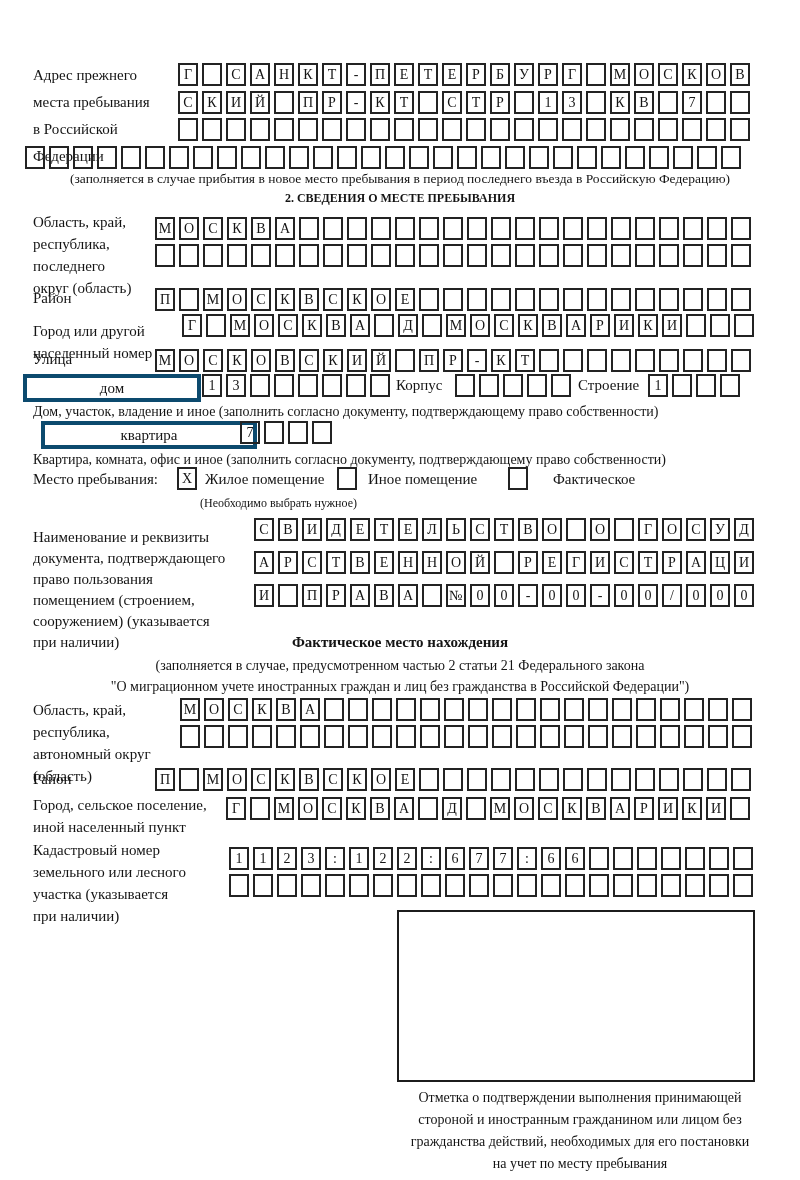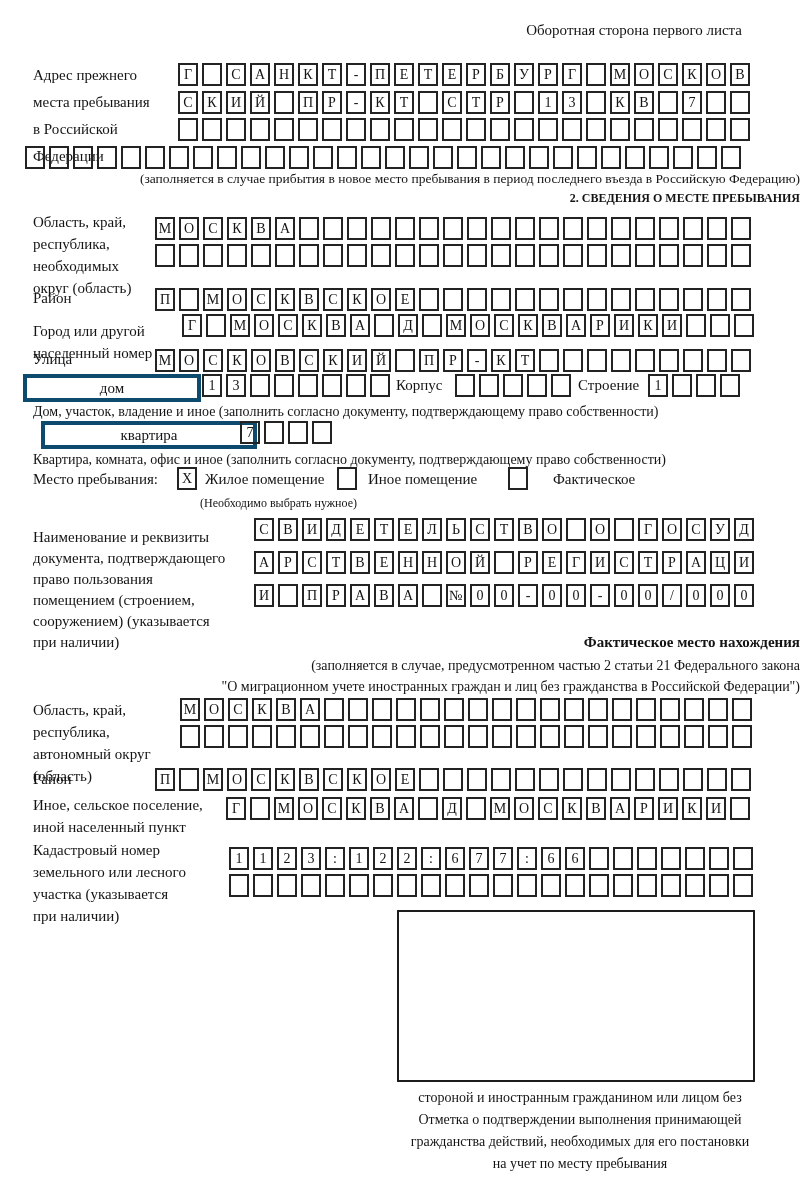--- a/index.html
+++ b/index.html
@@ -5,52 +5,51 @@
   html,body{margin:0;padding:0;background:#ffffff;}
   .page{position:relative;width:800px;height:1180px;background:#ffffff;
         font-family:"Liberation Serif", serif;color:#141414;overflow:hidden;}
   .row{position:absolute;white-space:nowrap;height:23px;}
   .cell{display:inline-block;width:16px;height:19px;border:2px solid #232323;
         margin-right:4px;vertical-align:top;text-align:center;
         font-size:14px;line-height:19px;}
   .lbl{position:absolute;font-size:15px;}
   .lbl div{height:auto;}
   .cap{position:absolute;font-size:13.5px;}
-  .center{left:0;right:0;text-align:right;}
+  .center{left:0;right:0;text-align:center;}
   .bold{font-weight:bold;}
   .wbox{position:absolute;height:20px;border:4px solid #0c4a6e;
         text-align:center;font-size:15px;line-height:20px;}
   .inline-lbl{position:absolute;font-size:15px;}
   .stampbox{position:absolute;border:2px solid #1c1c1c;background:#ffffff;}
 </style>
 </head>
 <body>
 
 <div class="page">
 
-  <div class="cap" style="top:22px;left:0;right:58px;text-align:right;font-size:15px;">Оборотная сторона первого листа</div>
 
   <div class="lbl" style="left:33px;top:62px;line-height:27px;">
     <div>Адрес прежнего</div>
     <div>места пребывания</div>
     <div>в Российской</div>
     <div>Федерации</div>
   </div>
   <div class="row" style="left:178px;top:63px;"><span class="cell">Г</span><span class="cell"></span><span class="cell">С</span><span class="cell">А</span><span class="cell">Н</span><span class="cell">К</span><span class="cell">Т</span><span class="cell">-</span><span class="cell">П</span><span class="cell">Е</span><span class="cell">Т</span><span class="cell">Е</span><span class="cell">Р</span><span class="cell">Б</span><span class="cell">У</span><span class="cell">Р</span><span class="cell">Г</span><span class="cell"></span><span class="cell">М</span><span class="cell">О</span><span class="cell">С</span><span class="cell">К</span><span class="cell">О</span><span class="cell">В</span></div>
   <div class="row" style="left:178px;top:91px;"><span class="cell">С</span><span class="cell">К</span><span class="cell">И</span><span class="cell">Й</span><span class="cell"></span><span class="cell">П</span><span class="cell">Р</span><span class="cell">-</span><span class="cell">К</span><span class="cell">Т</span><span class="cell"></span><span class="cell">С</span><span class="cell">Т</span><span class="cell">Р</span><span class="cell"></span><span class="cell">1</span><span class="cell">3</span><span class="cell"></span><span class="cell">К</span><span class="cell">В</span><span class="cell"></span><span class="cell">7</span><span class="cell"></span><span class="cell"></span></div>
   <div class="row" style="left:178px;top:118px;"><span class="cell"></span><span class="cell"></span><span class="cell"></span><span class="cell"></span><span class="cell"></span><span class="cell"></span><span class="cell"></span><span class="cell"></span><span class="cell"></span><span class="cell"></span><span class="cell"></span><span class="cell"></span><span class="cell"></span><span class="cell"></span><span class="cell"></span><span class="cell"></span><span class="cell"></span><span class="cell"></span><span class="cell"></span><span class="cell"></span><span class="cell"></span><span class="cell"></span><span class="cell"></span><span class="cell"></span></div>
   <div class="row" style="left:25px;top:146px;"><span class="cell"></span><span class="cell"></span><span class="cell"></span><span class="cell"></span><span class="cell"></span><span class="cell"></span><span class="cell"></span><span class="cell"></span><span class="cell"></span><span class="cell"></span><span class="cell"></span><span class="cell"></span><span class="cell"></span><span class="cell"></span><span class="cell"></span><span class="cell"></span><span class="cell"></span><span class="cell"></span><span class="cell"></span><span class="cell"></span><span class="cell"></span><span class="cell"></span><span class="cell"></span><span class="cell"></span><span class="cell"></span><span class="cell"></span><span class="cell"></span><span class="cell"></span><span class="cell"></span><span class="cell"></span></div>
   <div class="cap center" style="top:171px;">(заполняется в случае прибытия в новое место пребывания в период последнего въезда в Российскую Федерацию)</div>
 
   <div class="cap center bold" style="top:191px;font-size:12px;">2. СВЕДЕНИЯ О МЕСТЕ ПРЕБЫВАНИЯ</div>
 
   <div class="lbl" style="left:33px;top:211px;line-height:22px;">
     <div>Область, край,</div>
     <div>республика,</div>
-    <div>необходимых</div>
+    <div>последнего</div>
     <div>округ (область)</div>
   </div>
   <div class="row" style="left:155px;top:217px;"><span class="cell">М</span><span class="cell">О</span><span class="cell">С</span><span class="cell">К</span><span class="cell">В</span><span class="cell">А</span><span class="cell"></span><span class="cell"></span><span class="cell"></span><span class="cell"></span><span class="cell"></span><span class="cell"></span><span class="cell"></span><span class="cell"></span><span class="cell"></span><span class="cell"></span><span class="cell"></span><span class="cell"></span><span class="cell"></span><span class="cell"></span><span class="cell"></span><span class="cell"></span><span class="cell"></span><span class="cell"></span><span class="cell"></span></div>
   <div class="row" style="left:155px;top:244px;"><span class="cell"></span><span class="cell"></span><span class="cell"></span><span class="cell"></span><span class="cell"></span><span class="cell"></span><span class="cell"></span><span class="cell"></span><span class="cell"></span><span class="cell"></span><span class="cell"></span><span class="cell"></span><span class="cell"></span><span class="cell"></span><span class="cell"></span><span class="cell"></span><span class="cell"></span><span class="cell"></span><span class="cell"></span><span class="cell"></span><span class="cell"></span><span class="cell"></span><span class="cell"></span><span class="cell"></span><span class="cell"></span></div>
 
   <div class="lbl" style="left:33px;top:290px;">Район</div>
   <div class="row" style="left:155px;top:288px;"><span class="cell">П</span><span class="cell"></span><span class="cell">М</span><span class="cell">О</span><span class="cell">С</span><span class="cell">К</span><span class="cell">В</span><span class="cell">С</span><span class="cell">К</span><span class="cell">О</span><span class="cell">Е</span><span class="cell"></span><span class="cell"></span><span class="cell"></span><span class="cell"></span><span class="cell"></span><span class="cell"></span><span class="cell"></span><span class="cell"></span><span class="cell"></span><span class="cell"></span><span class="cell"></span><span class="cell"></span><span class="cell"></span><span class="cell"></span></div>
 
   <div class="lbl" style="left:33px;top:320px;line-height:22px;">
     <div>Город или другой</div>
@@ -104,35 +103,35 @@
     <div>автономный округ</div>
     <div>(область)</div>
   </div>
   <div class="row" style="left:180px;top:698px;"><span class="cell">М</span><span class="cell">О</span><span class="cell">С</span><span class="cell">К</span><span class="cell">В</span><span class="cell">А</span><span class="cell"></span><span class="cell"></span><span class="cell"></span><span class="cell"></span><span class="cell"></span><span class="cell"></span><span class="cell"></span><span class="cell"></span><span class="cell"></span><span class="cell"></span><span class="cell"></span><span class="cell"></span><span class="cell"></span><span class="cell"></span><span class="cell"></span><span class="cell"></span><span class="cell"></span><span class="cell"></span></div>
   <div class="row" style="left:180px;top:725px;"><span class="cell"></span><span class="cell"></span><span class="cell"></span><span class="cell"></span><span class="cell"></span><span class="cell"></span><span class="cell"></span><span class="cell"></span><span class="cell"></span><span class="cell"></span><span class="cell"></span><span class="cell"></span><span class="cell"></span><span class="cell"></span><span class="cell"></span><span class="cell"></span><span class="cell"></span><span class="cell"></span><span class="cell"></span><span class="cell"></span><span class="cell"></span><span class="cell"></span><span class="cell"></span><span class="cell"></span></div>
 
   <div class="lbl" style="left:33px;top:771px;">Район</div>
   <div class="row" style="left:155px;top:768px;"><span class="cell">П</span><span class="cell"></span><span class="cell">М</span><span class="cell">О</span><span class="cell">С</span><span class="cell">К</span><span class="cell">В</span><span class="cell">С</span><span class="cell">К</span><span class="cell">О</span><span class="cell">Е</span><span class="cell"></span><span class="cell"></span><span class="cell"></span><span class="cell"></span><span class="cell"></span><span class="cell"></span><span class="cell"></span><span class="cell"></span><span class="cell"></span><span class="cell"></span><span class="cell"></span><span class="cell"></span><span class="cell"></span><span class="cell"></span></div>
 
   <div class="lbl" style="left:33px;top:794px;line-height:22px;">
-    <div>Иное, сельское поселение,</div>
+    <div>Город, сельское поселение,</div>
     <div>иной населенный пункт</div>
   </div>
   <div class="row" style="left:226px;top:797px;"><span class="cell">Г</span><span class="cell"></span><span class="cell">М</span><span class="cell">О</span><span class="cell">С</span><span class="cell">К</span><span class="cell">В</span><span class="cell">А</span><span class="cell"></span><span class="cell">Д</span><span class="cell"></span><span class="cell">М</span><span class="cell">О</span><span class="cell">С</span><span class="cell">К</span><span class="cell">В</span><span class="cell">А</span><span class="cell">Р</span><span class="cell">И</span><span class="cell">К</span><span class="cell">И</span><span class="cell"></span></div>
 
   <div class="lbl" style="left:33px;top:839px;line-height:22px;">
     <div>Кадастровый номер</div>
     <div>земельного или лесного</div>
     <div>участка (указывается</div>
     <div>при наличии)</div>
   </div>
   <div class="row" style="left:229px;top:847px;"><span class="cell">1</span><span class="cell">1</span><span class="cell">2</span><span class="cell">3</span><span class="cell">:</span><span class="cell">1</span><span class="cell">2</span><span class="cell">2</span><span class="cell">:</span><span class="cell">6</span><span class="cell">7</span><span class="cell">7</span><span class="cell">:</span><span class="cell">6</span><span class="cell">6</span><span class="cell"></span><span class="cell"></span><span class="cell"></span><span class="cell"></span><span class="cell"></span><span class="cell"></span><span class="cell"></span></div>
   <div class="row" style="left:229px;top:874px;"><span class="cell"></span><span class="cell"></span><span class="cell"></span><span class="cell"></span><span class="cell"></span><span class="cell"></span><span class="cell"></span><span class="cell"></span><span class="cell"></span><span class="cell"></span><span class="cell"></span><span class="cell"></span><span class="cell"></span><span class="cell"></span><span class="cell"></span><span class="cell"></span><span class="cell"></span><span class="cell"></span><span class="cell"></span><span class="cell"></span><span class="cell"></span><span class="cell"></span></div>
 
   <div class="stampbox" style="left:397px;top:910px;width:354px;height:168px;"></div>
   <div class="cap" style="left:385px;top:1087px;width:390px;text-align:center;font-size:14px;line-height:22px;">
+    <div>Отметка о подтверждении выполнения принимающей</div>
     <div>стороной и иностранным гражданином или лицом без</div>
-    <div>Отметка о подтверждении выполнения принимающей</div>
     <div>гражданства действий, необходимых для его постановки</div>
     <div>на учет по месту пребывания</div>
   </div>
 
 </div>
 
 </body></html>

